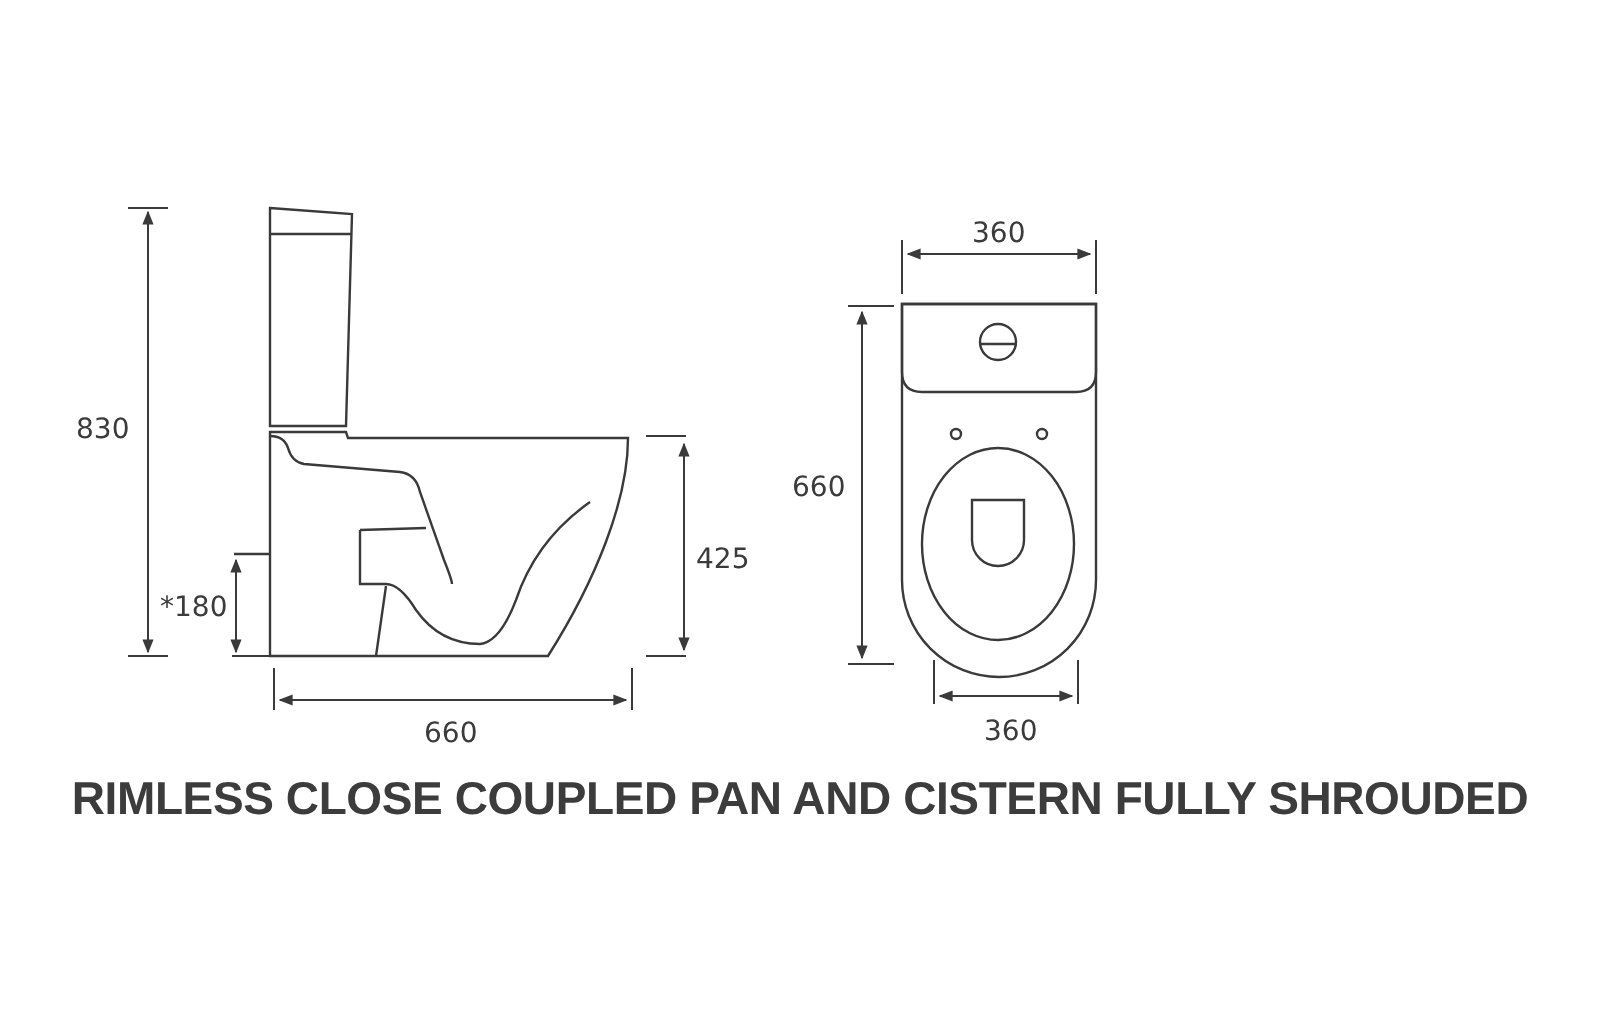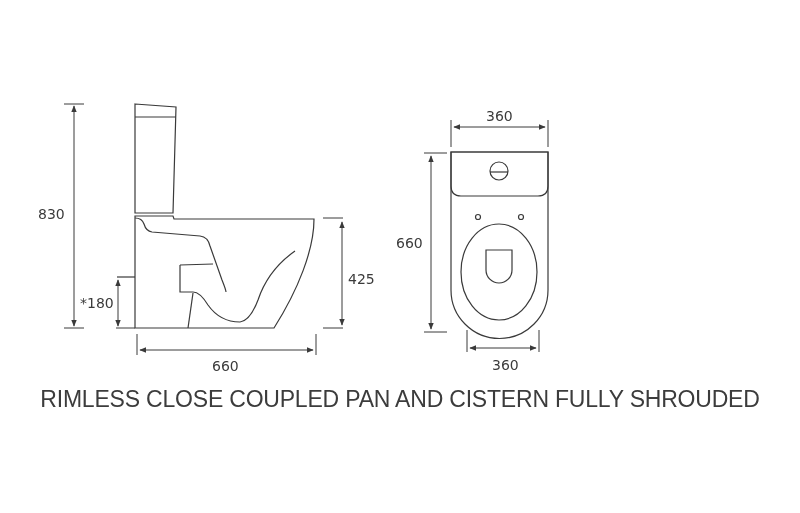--- a/index.html
+++ b/index.html
@@ -1,19 +1,19 @@
 <!DOCTYPE html>
 <html><head>
 <meta charset="utf-8">
 <style>
   html, body { margin: 0; padding: 0; background: #ffffff; }
   body { width: 800px; height: 513px; position: relative; overflow: hidden; font-family: "DejaVu Sans", sans-serif; }
   svg { position: absolute; left: 0; top: 0; }
   .dim { font-family: "DejaVu Sans", sans-serif; font-size: 14px; fill: #3b3b3b; }
-  .title { position: absolute; left: 0; top: 386px; width: 800px; text-align: center; font-family: "Liberation Sans", sans-serif; font-weight: normal; font-size: 23px; color: #3c3c3c; letter-spacing: -0.2px; }
+  .title { position: absolute; left: 0; top: 386px; width: 800px; text-align: center; font-family: "Liberation Sans", sans-serif; font-weight: bold; font-size: 23px; color: #3c3c3c; letter-spacing: -0.2px; }
 </style>
 </head>
 <body>
 
 <svg width="800" height="513" viewBox="0 0 800 513">
   <defs>
     <marker id="arr" viewBox="0 0 10 10" refX="9" refY="5" markerWidth="7" markerHeight="7" orient="auto-start-reverse">
       <path d="M0,1 L10,5 L0,9 z" fill="#3a3a3a"></path>
     </marker>
   </defs>

